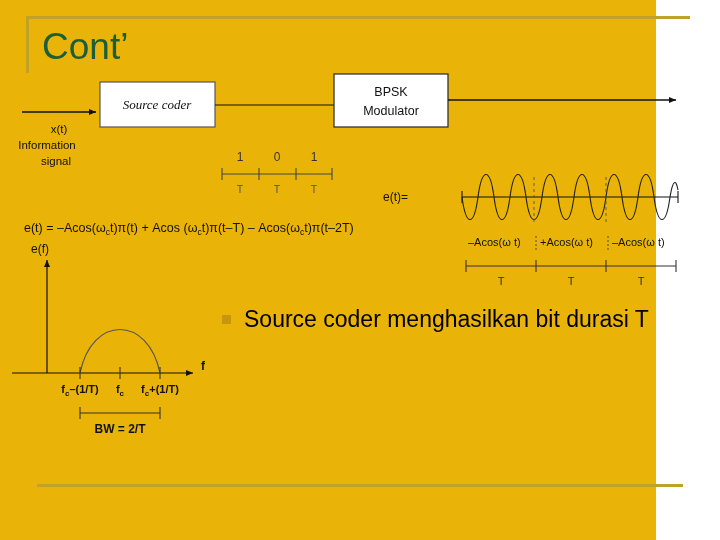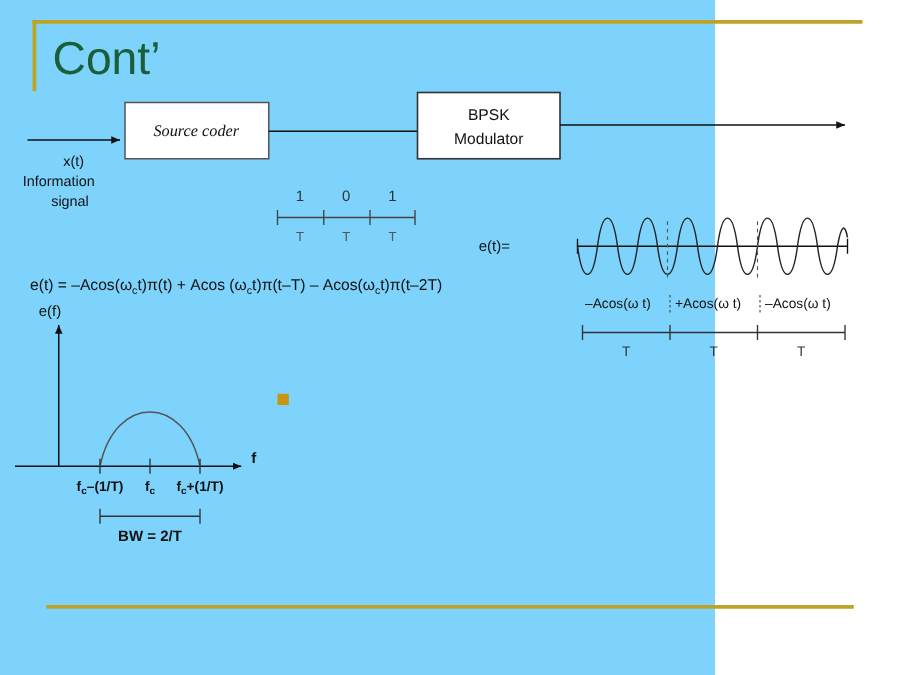--- a/index.html
+++ b/index.html
@@ -11,23 +11,23 @@
     width: 720px;
     height: 540px;
     position: relative;
     overflow: hidden;
     font-family: "Liberation Sans", sans-serif;
     color: #000000;
   }
   .slide {
     position: absolute;
     left: 0; top: 0;
-    width: 572px;
+    width: 656px;
     height: 540px;
-    background: #7dd3fc;
+    background: #eab308;
   }
   
   .title-rule-top {
     position: absolute;
     left: 26px;
     top: 16px;
     width: 664px;
     height: 3px;
     background: #bfa326;
   }
@@ -221,18 +221,19 @@
       <line x1="80" y1="353" x2="160" y2="353" stroke="#333333" stroke-width="1.1"></line>
       <line x1="80" y1="347" x2="80" y2="359" stroke="#333333" stroke-width="1.1"></line>
       <line x1="160" y1="347" x2="160" y2="359" stroke="#333333" stroke-width="1.1"></line>
       <text x="120" y="373" font-family="'Liberation Sans',sans-serif" font-size="12" text-anchor="middle" font-weight="bold" fill="#111111">BW = 2/T</text>
     </svg>
   </div>
 
   <div class="bullets">
     <div class="bullet-row">
       <span class="bullet-marker"></span>
+      <span class="bullet-text">Source coder menghasilkan bit durasi T</span>
     </div>
   </div>
 
   <div class="bottom-rule"></div>
 
 </div>
 
 </body></html>

